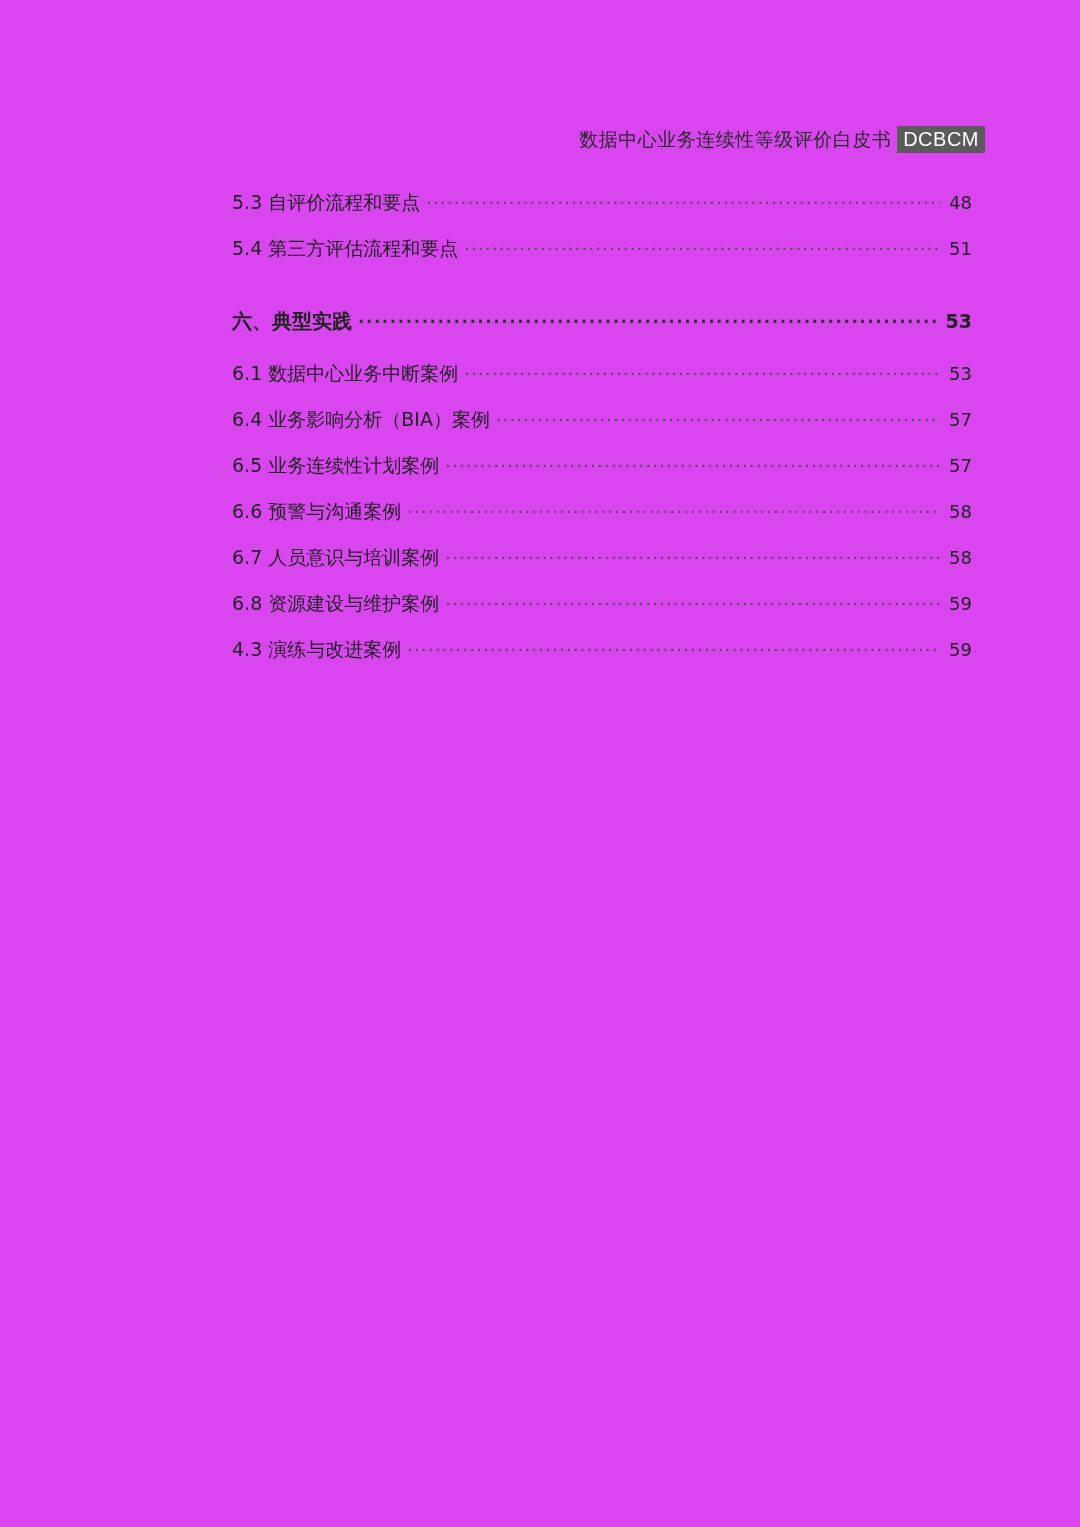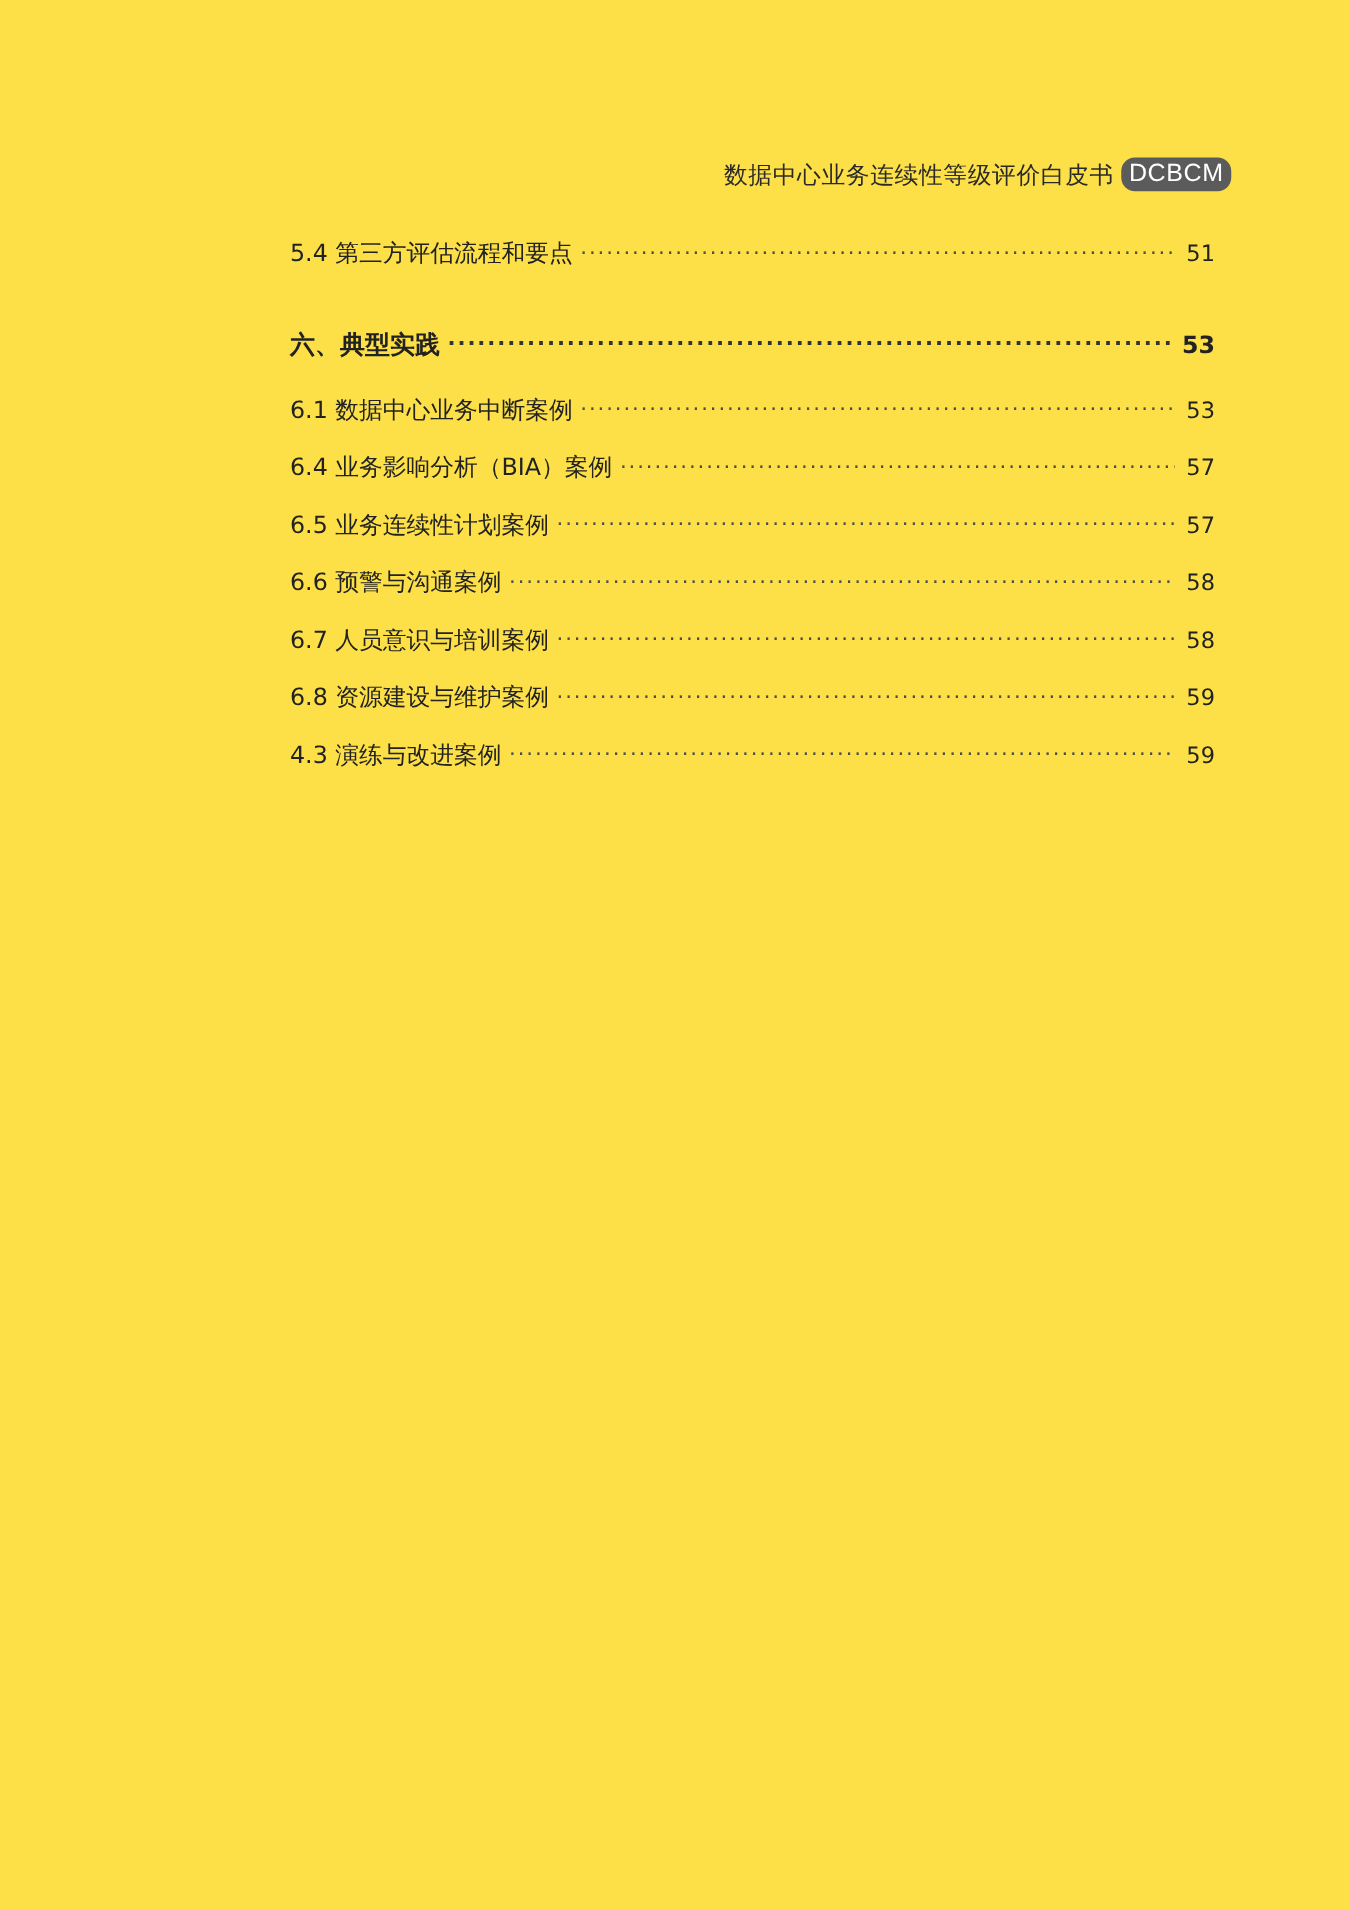--- a/index.html
+++ b/index.html
@@ -12,21 +12,21 @@
     height: 1527px;
     position: relative;
     font-family: "Liberation Sans", sans-serif;
     color: #1a1a1a;
   }
   .page {
     position: absolute;
     left: 0; top: 0;
     width: 1080px;
     height: 1527px;
-    background: #fde047;
+    background: #d946ef;
     overflow: hidden;
   }
   
   .doc-header {
     position: absolute;
     left: 0;
     top: 126px;
     width: 1080px;
     display: flex;
     justify-content: flex-end;
@@ -43,21 +43,20 @@
   }
   .header-badge {
     margin-left: 6px;
     background: #5b5b5b;
     color: #ffffff;
     font-size: 20px;
     letter-spacing: 0.5px;
     padding: 3px 6px 4px 6px;
     line-height: 1;
     font-family: "Liberation Sans", sans-serif;
-    border-radius: 11px;
   }
 
   
   .toc {
     position: absolute;
     left: 232px;
     top: 190px;
     width: 740px;
   }
   .toc-row {
@@ -120,20 +119,25 @@
 
 <div class="page">
 
   <div class="doc-header">
     <span class="header-title">数据中心业务连续性等级评价白皮书</span>
     <span class="header-badge">DCBCM</span>
   </div>
 
   <div class="toc">
 
+    <div class="toc-row level2">
+      <span class="label">5.3  自评价流程和要点</span>
+      <span class="dots"></span>
+      <span class="page-num">48</span>
+    </div>
 
     <div class="toc-row level2">
       <span class="label">5.4  第三方评估流程和要点</span>
       <span class="dots"></span>
       <span class="page-num">51</span>
     </div>
 
     <div class="toc-row level1">
       <span class="label">六、典型实践</span>
       <span class="dots"></span>

